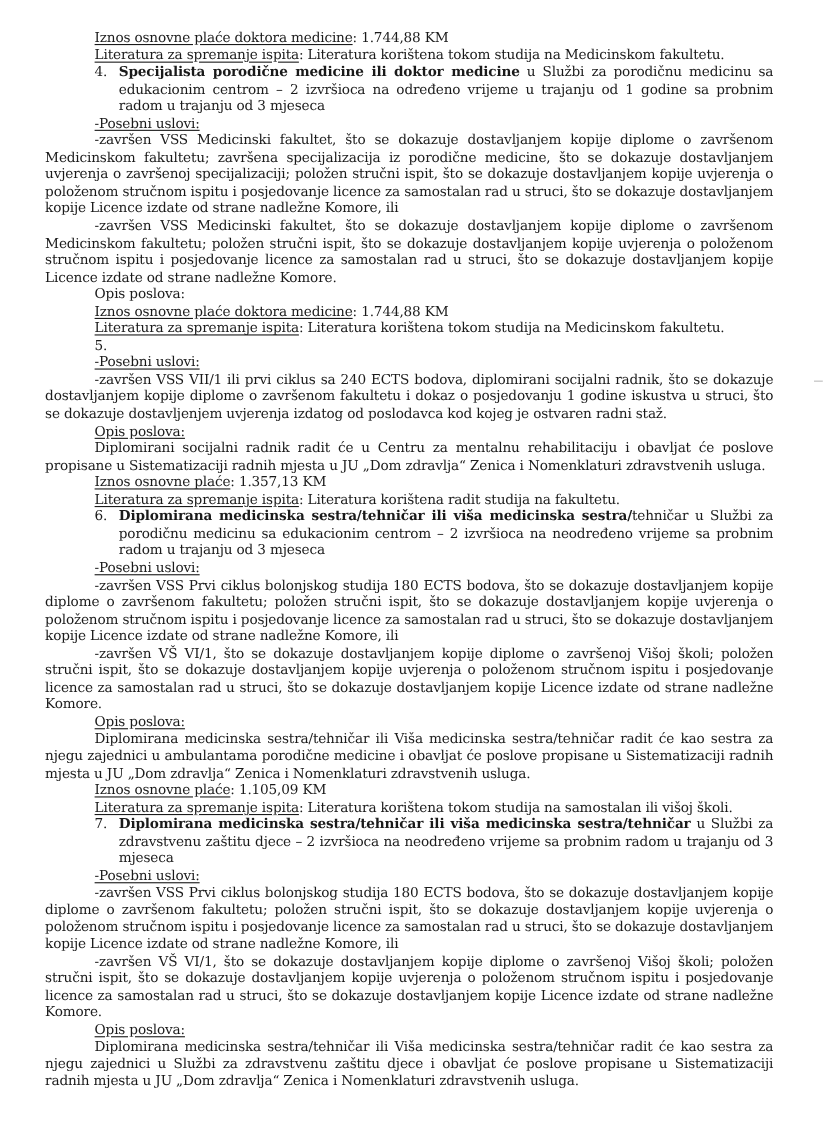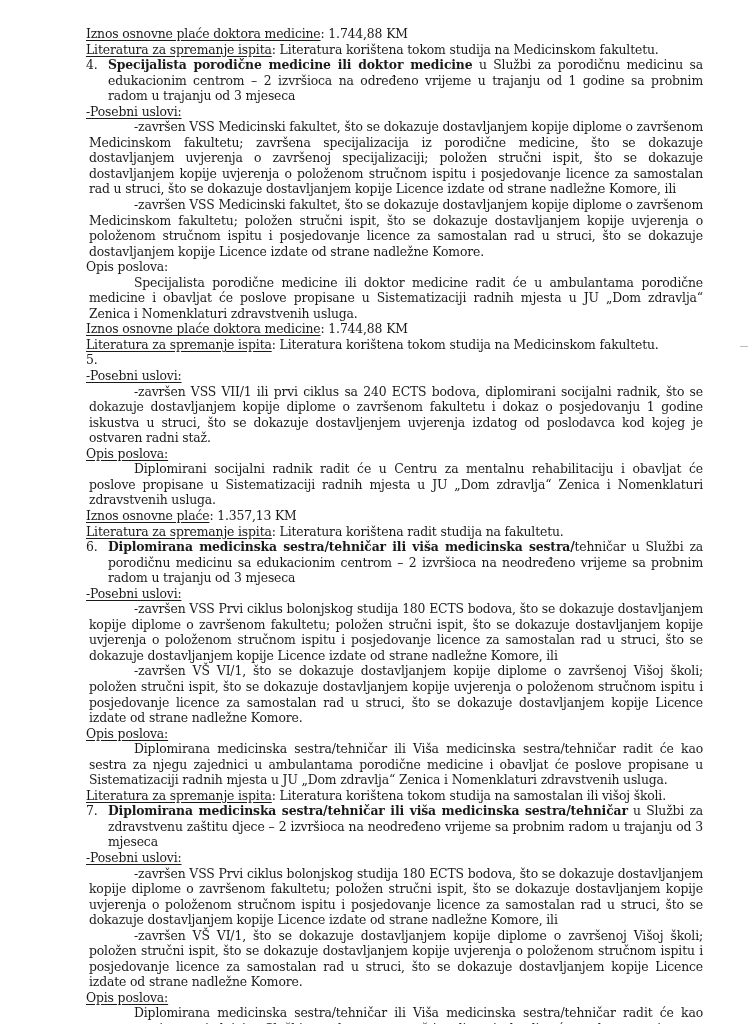--- a/index.html
+++ b/index.html
@@ -5,21 +5,21 @@
   html, body { margin: 0; padding: 0; background: #ffffff; }
   body { width: 748px; height: 1024px; overflow: hidden; position: relative; }
   .page {
     position: absolute; left: 41px; top: 26px; width: 662px;
     font-family: "DejaVu Serif", "Liberation Serif", serif;
     font-size: 12.4px; line-height: 15.55px; color: #1a1a1a;
     letter-spacing: -0.15px;
   }
   .p { margin: 0; text-align: justify; }
   .ind { padding-left: 45px; }
-  .first { text-indent: 45px; margin-left: 48px; }
+  .first { text-indent: 45px; }
   .u { text-decoration: underline; text-underline-offset: 2px; }
   .li { display: flex; padding-left: 45px; }
   .li .num { width: 22px; flex: 0 0 22px; }
   .li .txt { flex: 1; text-align: justify; }
   b { font-weight: bold; }
   .mark { position: absolute; background: #bbb; }
 </style>
 </head>
 <body>
 
@@ -29,21 +29,20 @@
   <p class="p ind"><span class="u">Literatura za spremanje ispita</span><span>: Literatura korištena tokom studija na Medicinskom fakultetu.</span></p>
 
   <div class="li">
     <span class="num">4.</span>
     <span class="txt"><b>Specijalista porodične medicine ili doktor medicine</b><span> u Službi za porodičnu medicinu sa edukacionim centrom – 2 izvršioca na određeno vrijeme u trajanju od 1 godine sa probnim radom u trajanju od 3 mjeseca</span></span>
   </div>
   <p class="p ind"><span class="u">-Posebni uslovi:</span></p>
   <p class="p first">-završen VSS Medicinski fakultet, što se dokazuje dostavljanjem kopije diplome o završenom Medicinskom fakultetu; završena specijalizacija iz porodične medicine, što se dokazuje dostavljanjem uvjerenja o završenoj specijalizaciji; položen stručni ispit, što se dokazuje dostavljanjem kopije uvjerenja o položenom stručnom ispitu i posjedovanje licence za samostalan rad u struci, što se dokazuje dostavljanjem kopije Licence izdate od strane nadležne Komore, ili</p>
   <p class="p first">-završen VSS Medicinski fakultet, što se dokazuje dostavljanjem kopije diplome o završenom Medicinskom fakultetu; položen stručni ispit, što se dokazuje dostavljanjem kopije uvjerenja o položenom stručnom ispitu i posjedovanje licence za samostalan rad u struci, što se dokazuje dostavljanjem kopije Licence izdate od strane nadležne Komore.</p>
   <p class="p ind"><span>Opis poslova:</span></p>
-  <p class="p first">Specijalista porodične medicine ili doktor medicine radit će u ambulantama porodične medicine i obavljat će poslove propisane u Sistematizaciji radnih mjesta u JU „Dom zdravlja“ Zenica i Nomenklaturi zdravstvenih usluga.</p>
   <p class="p ind"><span class="u">Iznos osnovne plaće doktora medicine</span><span>: 1.744,88 KM</span></p>
   <p class="p ind"><span class="u">Literatura za spremanje ispita</span><span>: Literatura korištena tokom studija na Medicinskom fakultetu.</span></p>
 
   <div class="li">
     <span class="num">5.</span>
   </div>
   <p class="p ind"><span class="u">-Posebni uslovi:</span></p>
   <p class="p first">-završen VSS VII/1 ili prvi ciklus sa 240 ECTS bodova, diplomirani socijalni radnik, što se dokazuje dostavljanjem kopije diplome o završenom fakultetu i dokaz o posjedovanju 1 godine iskustva u struci, što se dokazuje dostavljenjem uvjerenja izdatog od poslodavca kod kojeg je ostvaren radni staž.</p>
   <p class="p ind"><span class="u">Opis poslova:</span></p>
   <p class="p first">Diplomirani socijalni radnik radit će u Centru za mentalnu rehabilitaciju i obavljat će poslove propisane u Sistematizaciji radnih mjesta u JU „Dom zdravlja“ Zenica i Nomenklaturi zdravstvenih usluga.</p>
@@ -52,20 +51,21 @@
 
   <div class="li">
     <span class="num">6.</span>
     <span class="txt"><b>Diplomirana medicinska sestra/tehničar ili viša medicinska sestra/</b><span>tehničar u Službi za porodičnu medicinu sa edukacionim centrom – 2 izvršioca na neodređeno vrijeme sa probnim radom u trajanju od 3 mjeseca</span></span>
   </div>
   <p class="p ind"><span class="u">-Posebni uslovi:</span></p>
   <p class="p first">-završen VSS Prvi ciklus bolonjskog studija 180 ECTS bodova, što se dokazuje dostavljanjem kopije diplome o završenom fakultetu; položen stručni ispit, što se dokazuje dostavljanjem kopije uvjerenja o položenom stručnom ispitu i posjedovanje licence za samostalan rad u struci, što se dokazuje dostavljanjem kopije Licence izdate od strane nadležne Komore, ili</p>
   <p class="p first">-završen VŠ VI/1, što se dokazuje dostavljanjem kopije diplome o završenoj Višoj školi; položen stručni ispit, što se dokazuje dostavljanjem kopije uvjerenja o položenom stručnom ispitu i posjedovanje licence za samostalan rad u struci, što se dokazuje dostavljanjem kopije Licence izdate od strane nadležne Komore.</p>
   <p class="p ind"><span class="u">Opis poslova:</span></p>
   <p class="p first">Diplomirana medicinska sestra/tehničar ili Viša medicinska sestra/tehničar radit će kao sestra za njegu zajednici u ambulantama porodične medicine i obavljat će poslove propisane u Sistematizaciji radnih mjesta u JU „Dom zdravlja“ Zenica i Nomenklaturi zdravstvenih usluga.</p>
+  <p class="p ind"><span class="u">Iznos osnovne plaće</span><span>: 1.105,09 KM</span></p>
   <p class="p ind"><span class="u">Literatura za spremanje ispita</span><span>: Literatura korištena tokom studija na samostalan ili višoj školi.</span></p>
 
   <div class="li">
     <span class="num">7.</span>
     <span class="txt"><b>Diplomirana medicinska sestra/tehničar ili viša medicinska sestra/tehničar</b><span> u Službi za zdravstvenu zaštitu djece – 2 izvršioca na neodređeno vrijeme sa probnim radom u trajanju od 3 mjeseca</span></span>
   </div>
   <p class="p ind"><span class="u">-Posebni uslovi:</span></p>
   <p class="p first">-završen VSS Prvi ciklus bolonjskog studija 180 ECTS bodova, što se dokazuje dostavljanjem kopije diplome o završenom fakultetu; položen stručni ispit, što se dokazuje dostavljanjem kopije uvjerenja o položenom stručnom ispitu i posjedovanje licence za samostalan rad u struci, što se dokazuje dostavljanjem kopije Licence izdate od strane nadležne Komore, ili</p>
   <p class="p first">-završen VŠ VI/1, što se dokazuje dostavljanjem kopije diplome o završenoj Višoj školi; položen stručni ispit, što se dokazuje dostavljanjem kopije uvjerenja o položenom stručnom ispitu i posjedovanje licence za samostalan rad u struci, što se dokazuje dostavljanjem kopije Licence izdate od strane nadležne Komore.</p>
   <p class="p ind"><span class="u">Opis poslova:</span></p>

